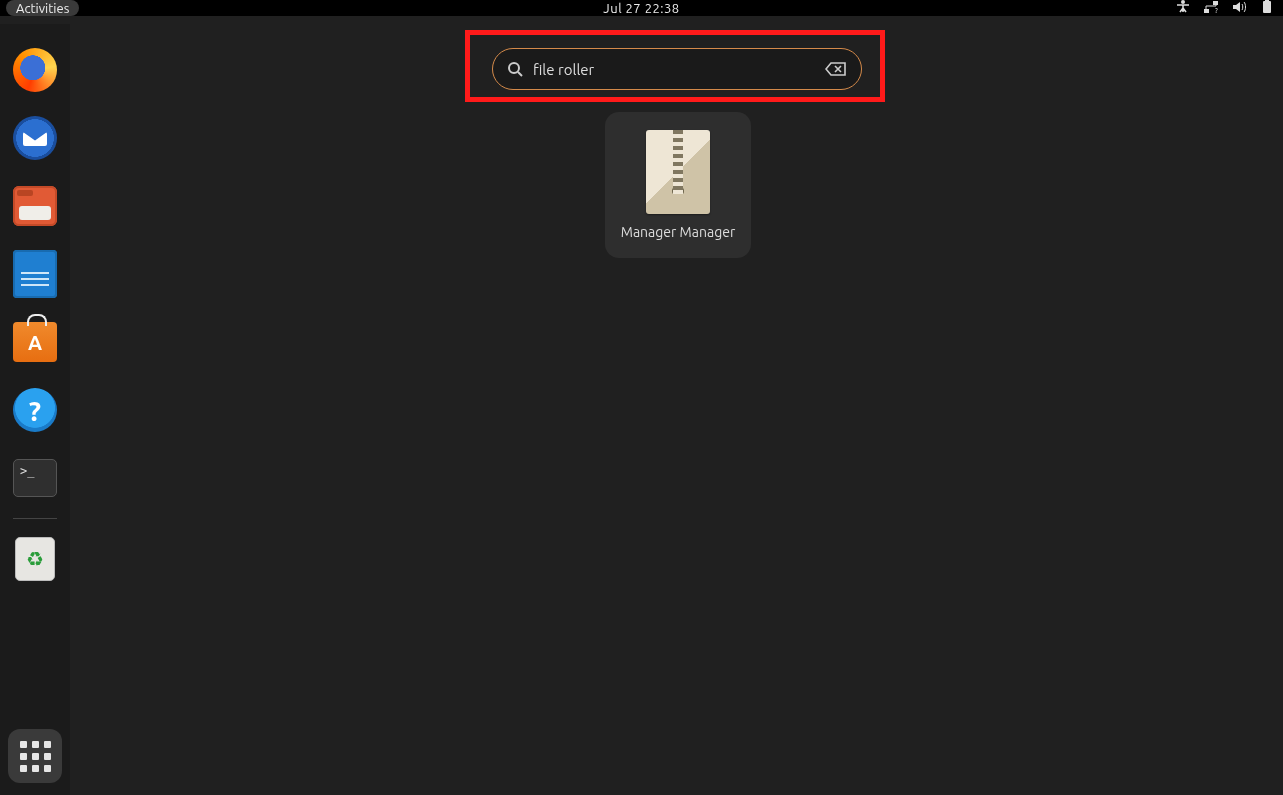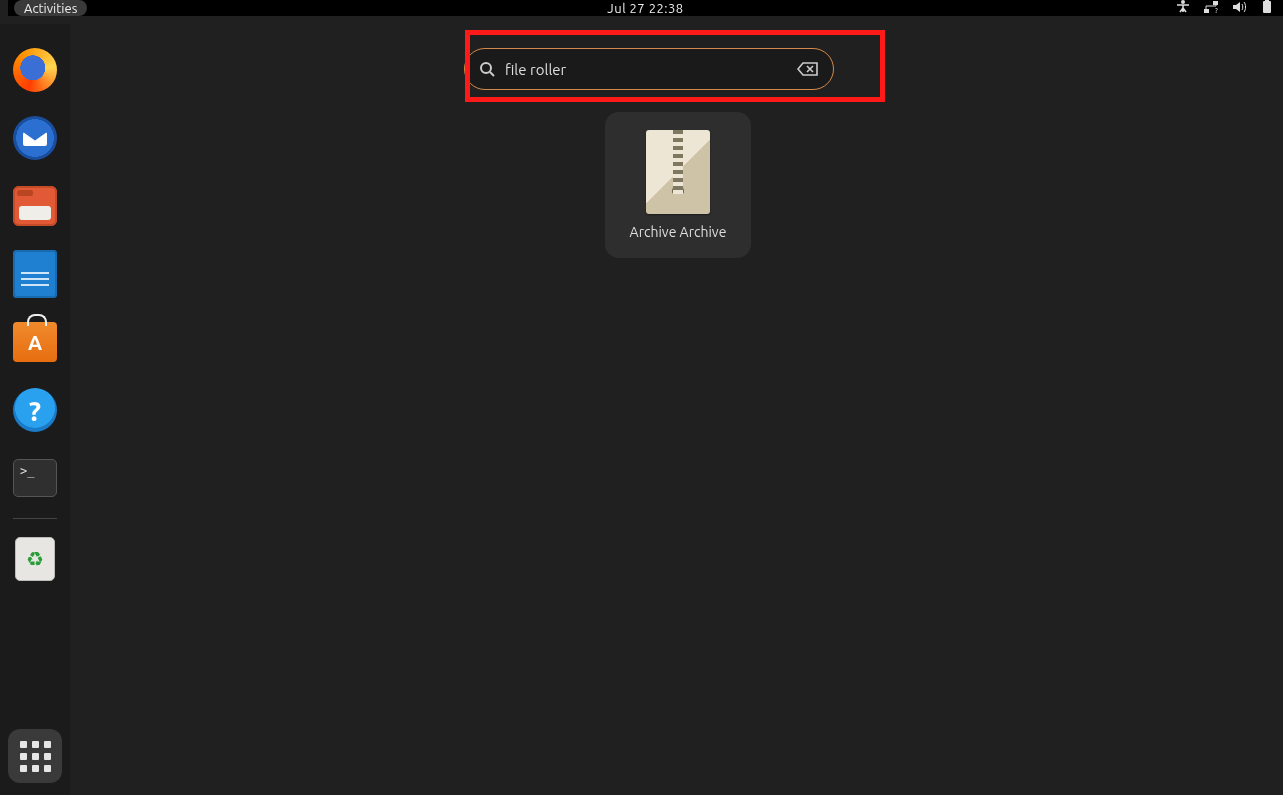--- a/index.html
+++ b/index.html
@@ -8,21 +8,21 @@
     height: 795px;
     overflow: hidden;
     font-family: "Ubuntu", "Cantarell", sans-serif;
     background: #202020;
     color: #ddd;
   }
 
   
   .topbar {
     position: absolute;
-    top: 0; left: 8px; right: 0;
+    top: 0; left: 0; right: 0;
     height: 16px;
     background: #000;
     display: flex;
     align-items: center;
     font-size: 13px;
     color: #ddd;
   }
   .activities-pill {
     margin-left: 6px;
     padding: 1px 10px;
@@ -174,21 +174,21 @@
     position:absolute;
     left:395px; top:6px;
     width:420px; height:72px;
     border:5px solid #ff1a1a;
     background:rgba(255,0,0,0);
     pointer-events:none;
   }
 
   .search-pill {
     position:absolute;
-    left:394px; top:24px;
+    left:422px; top:24px;
     width:370px; height:42px;
     border:1px solid #d48a4a;
     border-radius:21px;
     background:#1a1a1a;
     display:flex;
     align-items:center;
     padding:0 14px;
     gap:10px;
   }
   .search-pill svg.search { width:16px;height:16px;stroke:#ccc;fill:none;stroke-width:2; }
@@ -330,16 +330,16 @@
         <path d="M6 2h14v12H6L1 8z"></path>
           <path d="M10 5l6 6M16 5l-6 6"></path>
       </svg>
     </span>
   </div>
 
   <div class="highlight-box"></div>
 
   <div class="result-tile">
     <div class="archive-icon"></div>
-    <div class="result-label">Archive Archive</div>
+    <div class="result-label">Manager Manager</div>
   </div>
 
 </div>
 
 </body></html>

